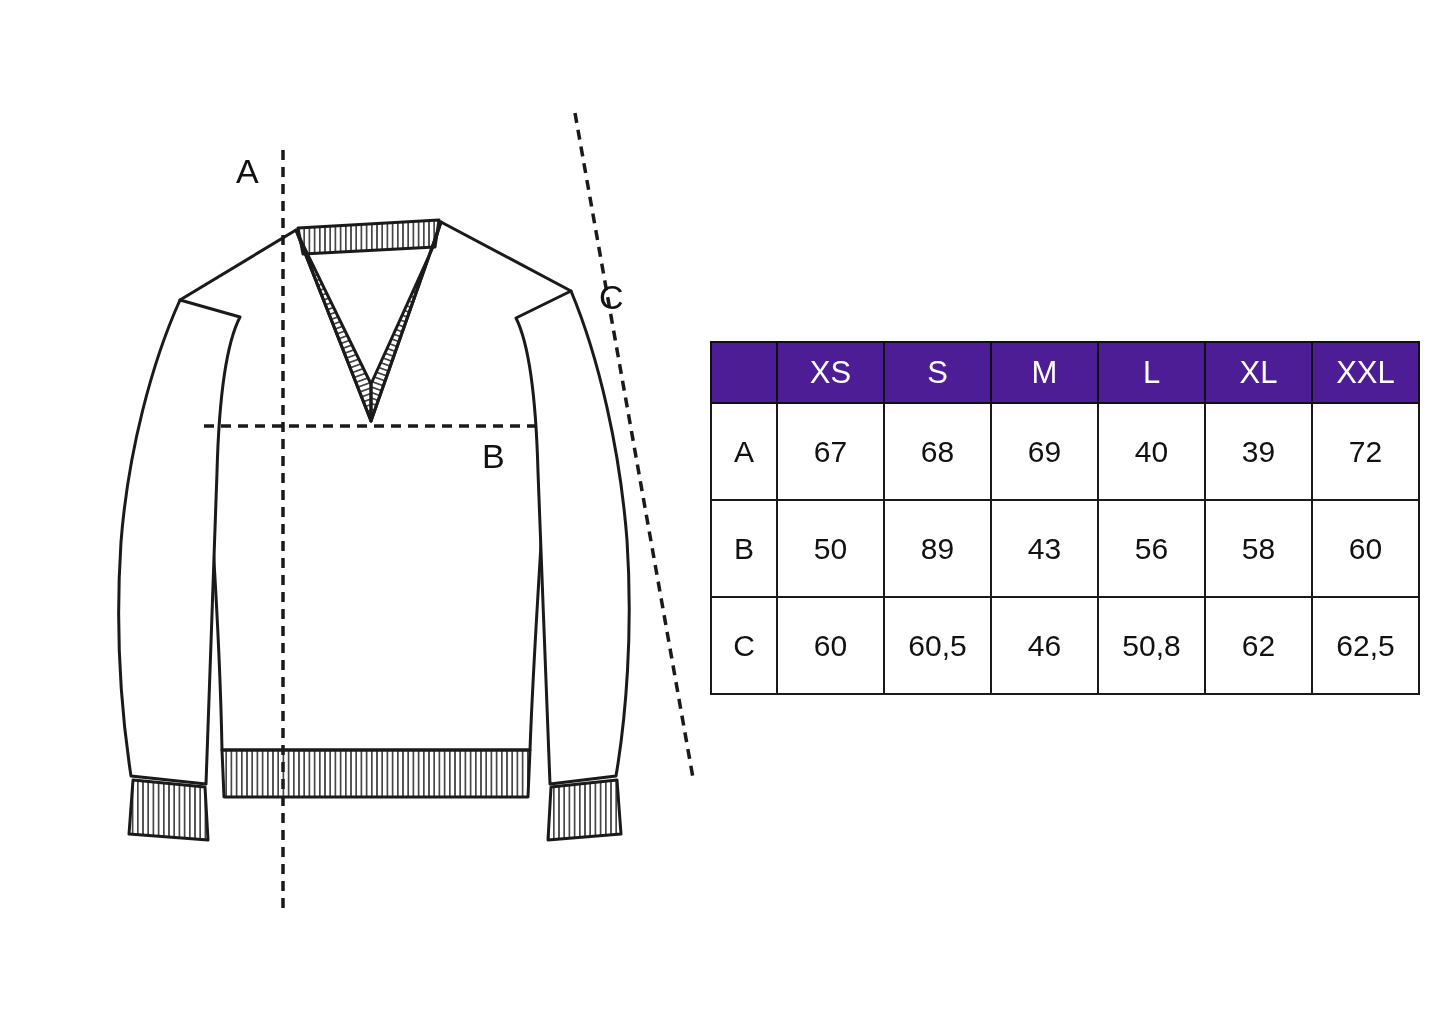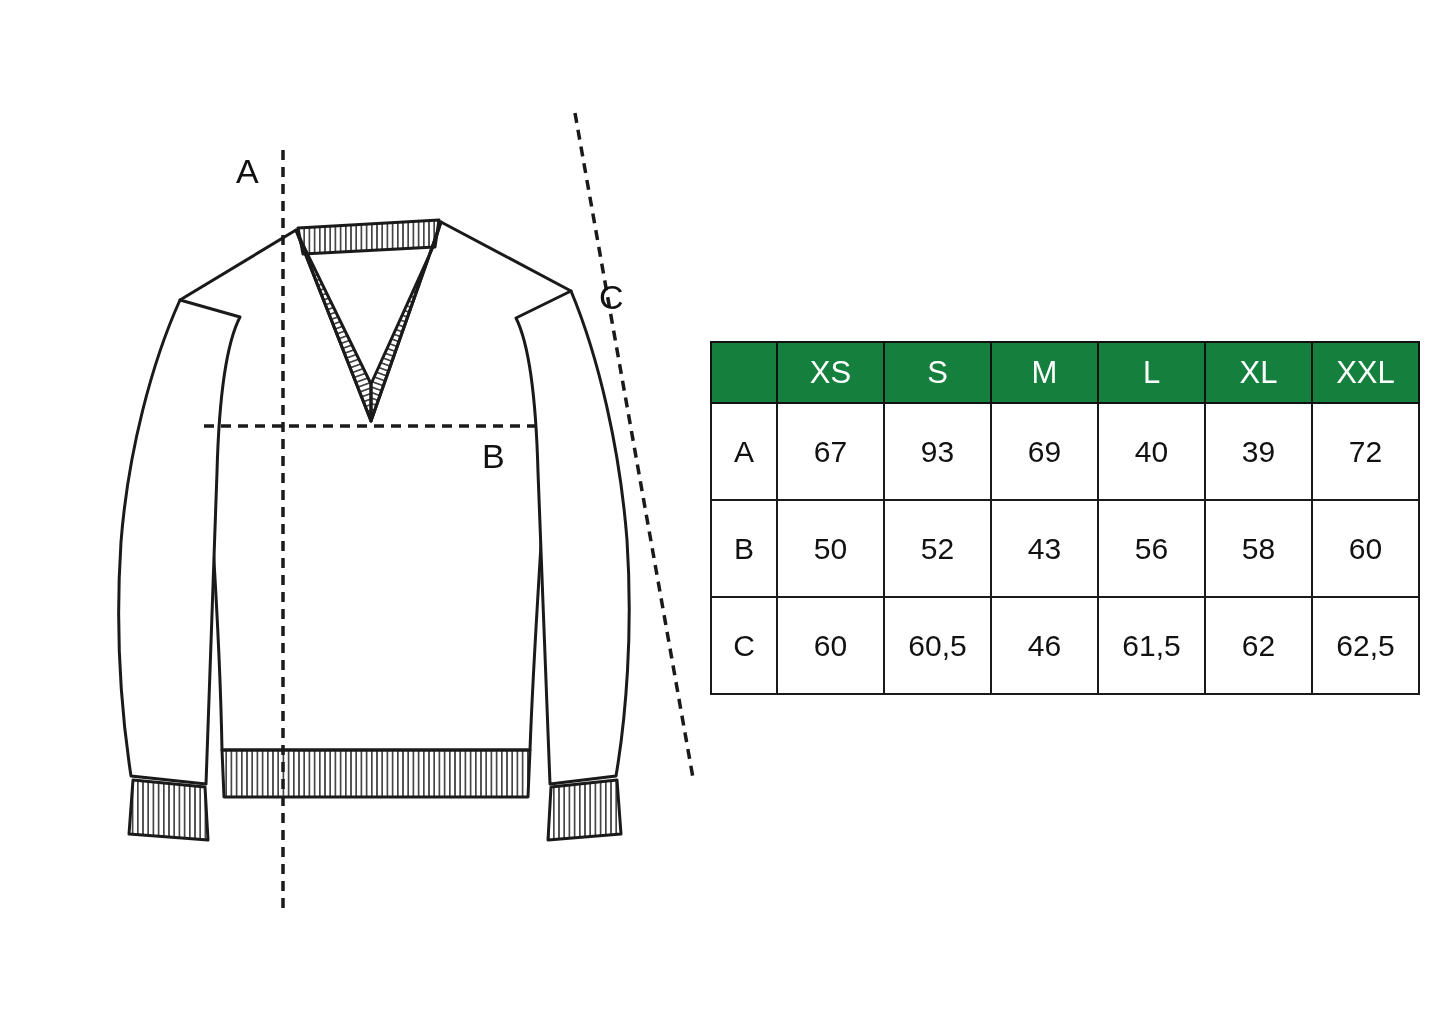--- a/index.html
+++ b/index.html
@@ -10,21 +10,21 @@
     background: #ffffff;
     font-family: "Liberation Sans", sans-serif;
     overflow: hidden;
   }
   .diagram { position: absolute; left: 0; top: 0; }
   .table-wrap { position: absolute; left: 710px; top: 341px; }
   table.size-table { border-collapse: collapse; table-layout: fixed; }
   col.label-col { width: 66px; }
   col.size-col  { width: 107px; }
   .size-table thead th {
-    background: #15803d;
+    background: #4c1d95;
     color: #ffffff;
     height: 57px;
     font-size: 31px;
     font-weight: normal;
     border: 2px solid #111111;
     text-align: center;
   }
   .size-table tbody th,
   .size-table tbody td {
     border: 2px solid #1a1a1a;
@@ -127,41 +127,41 @@
             <th>M</th>
             <th>L</th>
             <th>XL</th>
             <th>XXL</th>
           </tr>
       </thead>
       <tbody>
           <tr>
             <th>A</th>
             <td>67</td>
-            <td>93</td>
+            <td>68</td>
             <td>69</td>
             <td>40</td>
             <td>39</td>
             <td>72</td>
           </tr>
           <tr>
             <th>B</th>
             <td>50</td>
-            <td>52</td>
+            <td>89</td>
             <td>43</td>
             <td>56</td>
             <td>58</td>
             <td>60</td>
           </tr>
           <tr>
             <th>C</th>
             <td>60</td>
             <td>60,5</td>
             <td>46</td>
-            <td>61,5</td>
+            <td>50,8</td>
             <td>62</td>
             <td>62,5</td>
           </tr>
         </tbody>
     </table>
   </div>
 
 </div>
 
 </body></html>

